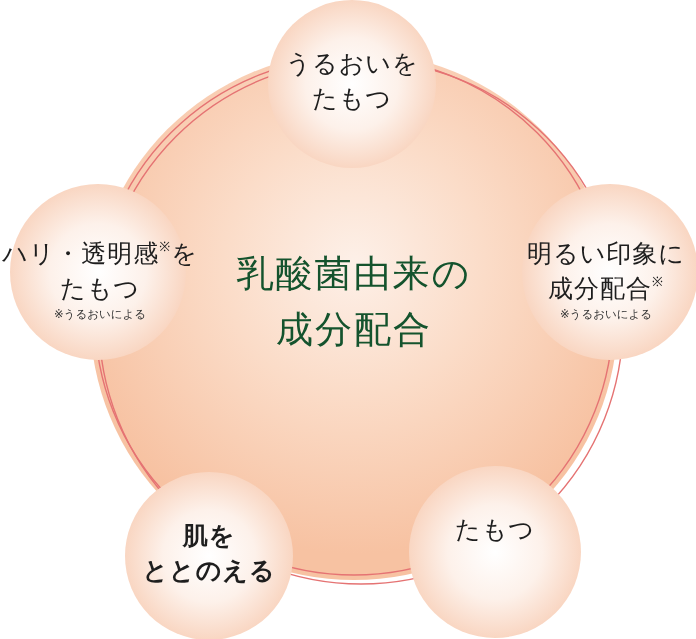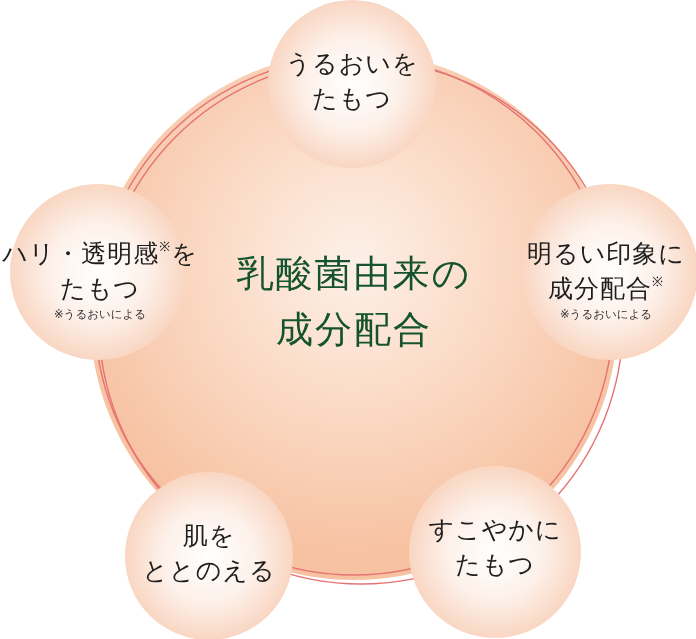--- a/index.html
+++ b/index.html
@@ -56,21 +56,20 @@
   <div class="main">たもつ</div>
   <span class="note">※うるおいによる</span>
 </div>
 
 <div class="label" style="left:508px; top:236px; width:196px;">
   <div class="main">明るい印象に</div>
   <div class="main"><span>成分配合</span><span class="sup">※</span></div>
   <span class="note">※うるおいによる</span>
 </div>
 
-<div class="label" style="left:119px; top:518px; width:180px;">
+<div class="label" style="left:119px; top:518px; width:180px;font-weight:bold;">
   <div class="main">肌を</div>
   <div class="main">ととのえる</div>
 </div>
 
 <div class="label" style="left:405px; top:512px; width:180px;">
-  <div class="main">すこやかに</div>
   <div class="main">たもつ</div>
 </div>
 
 </body></html>

